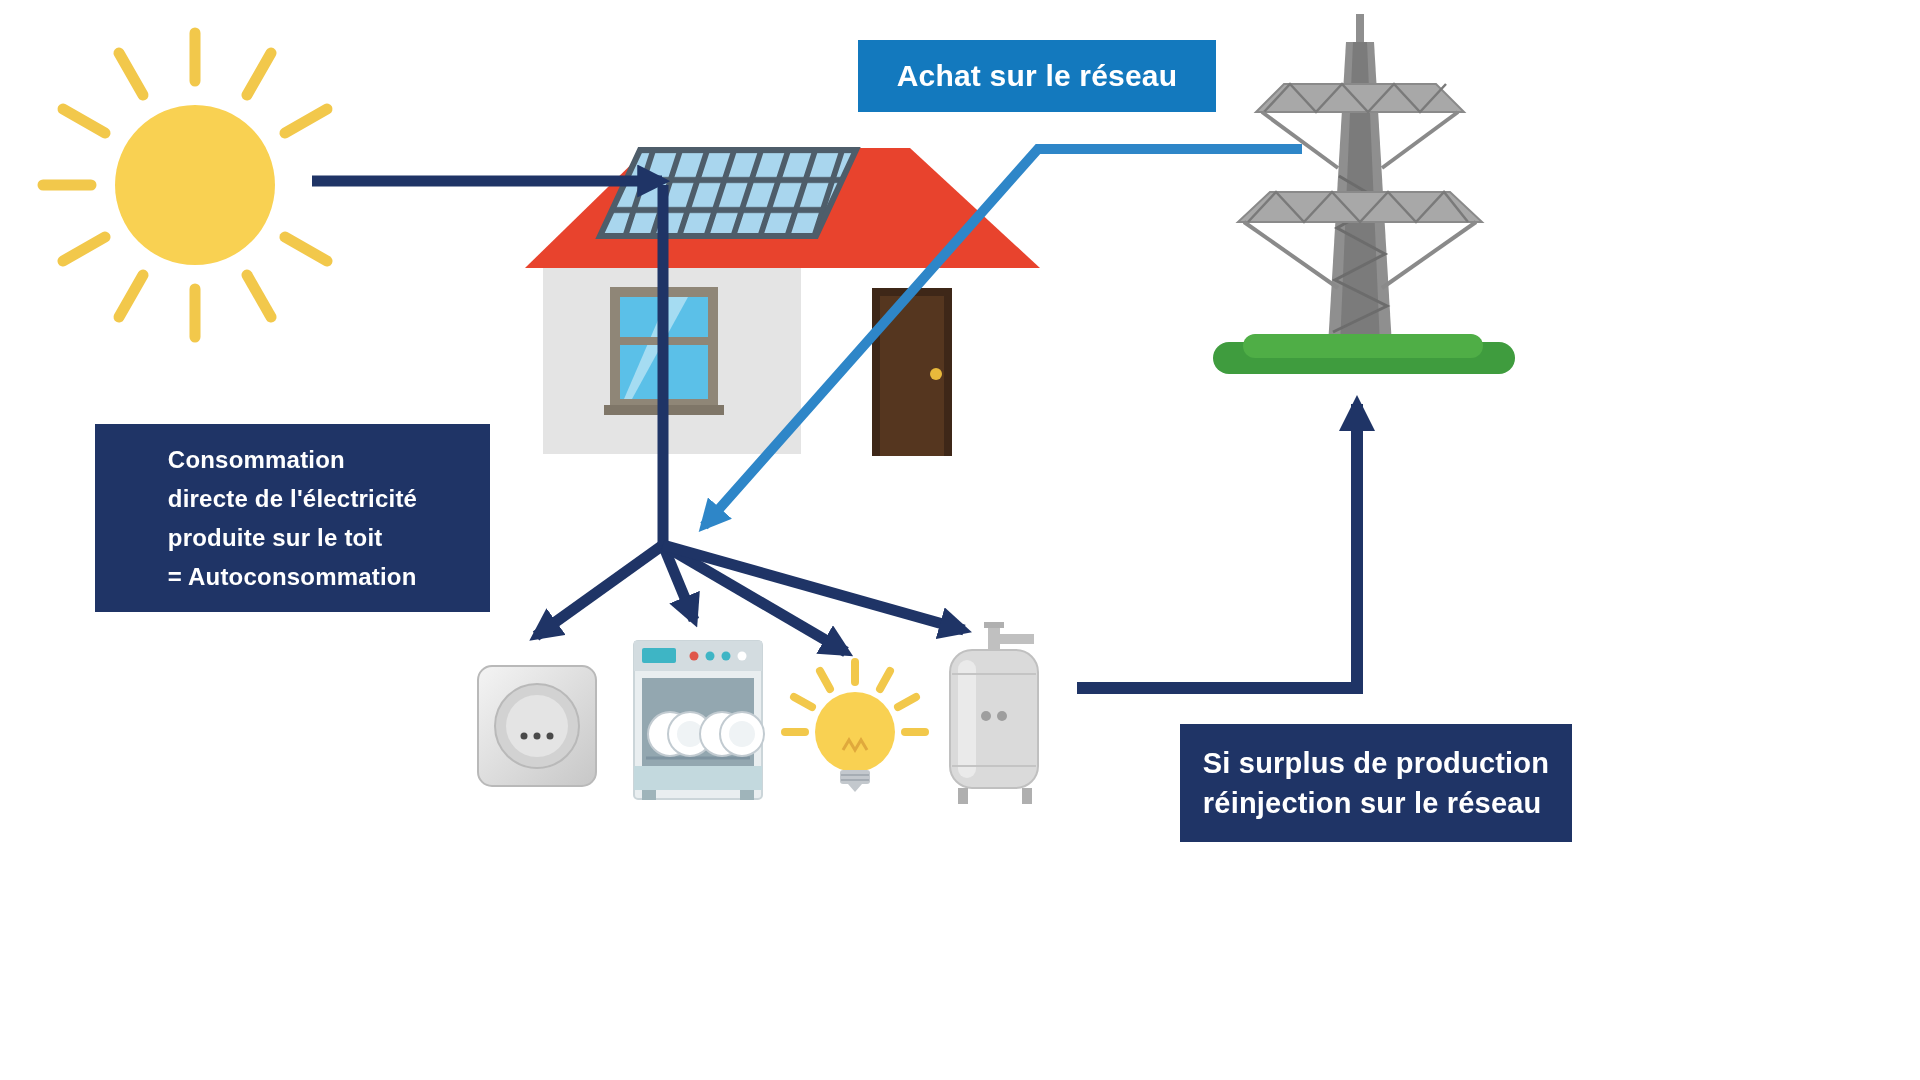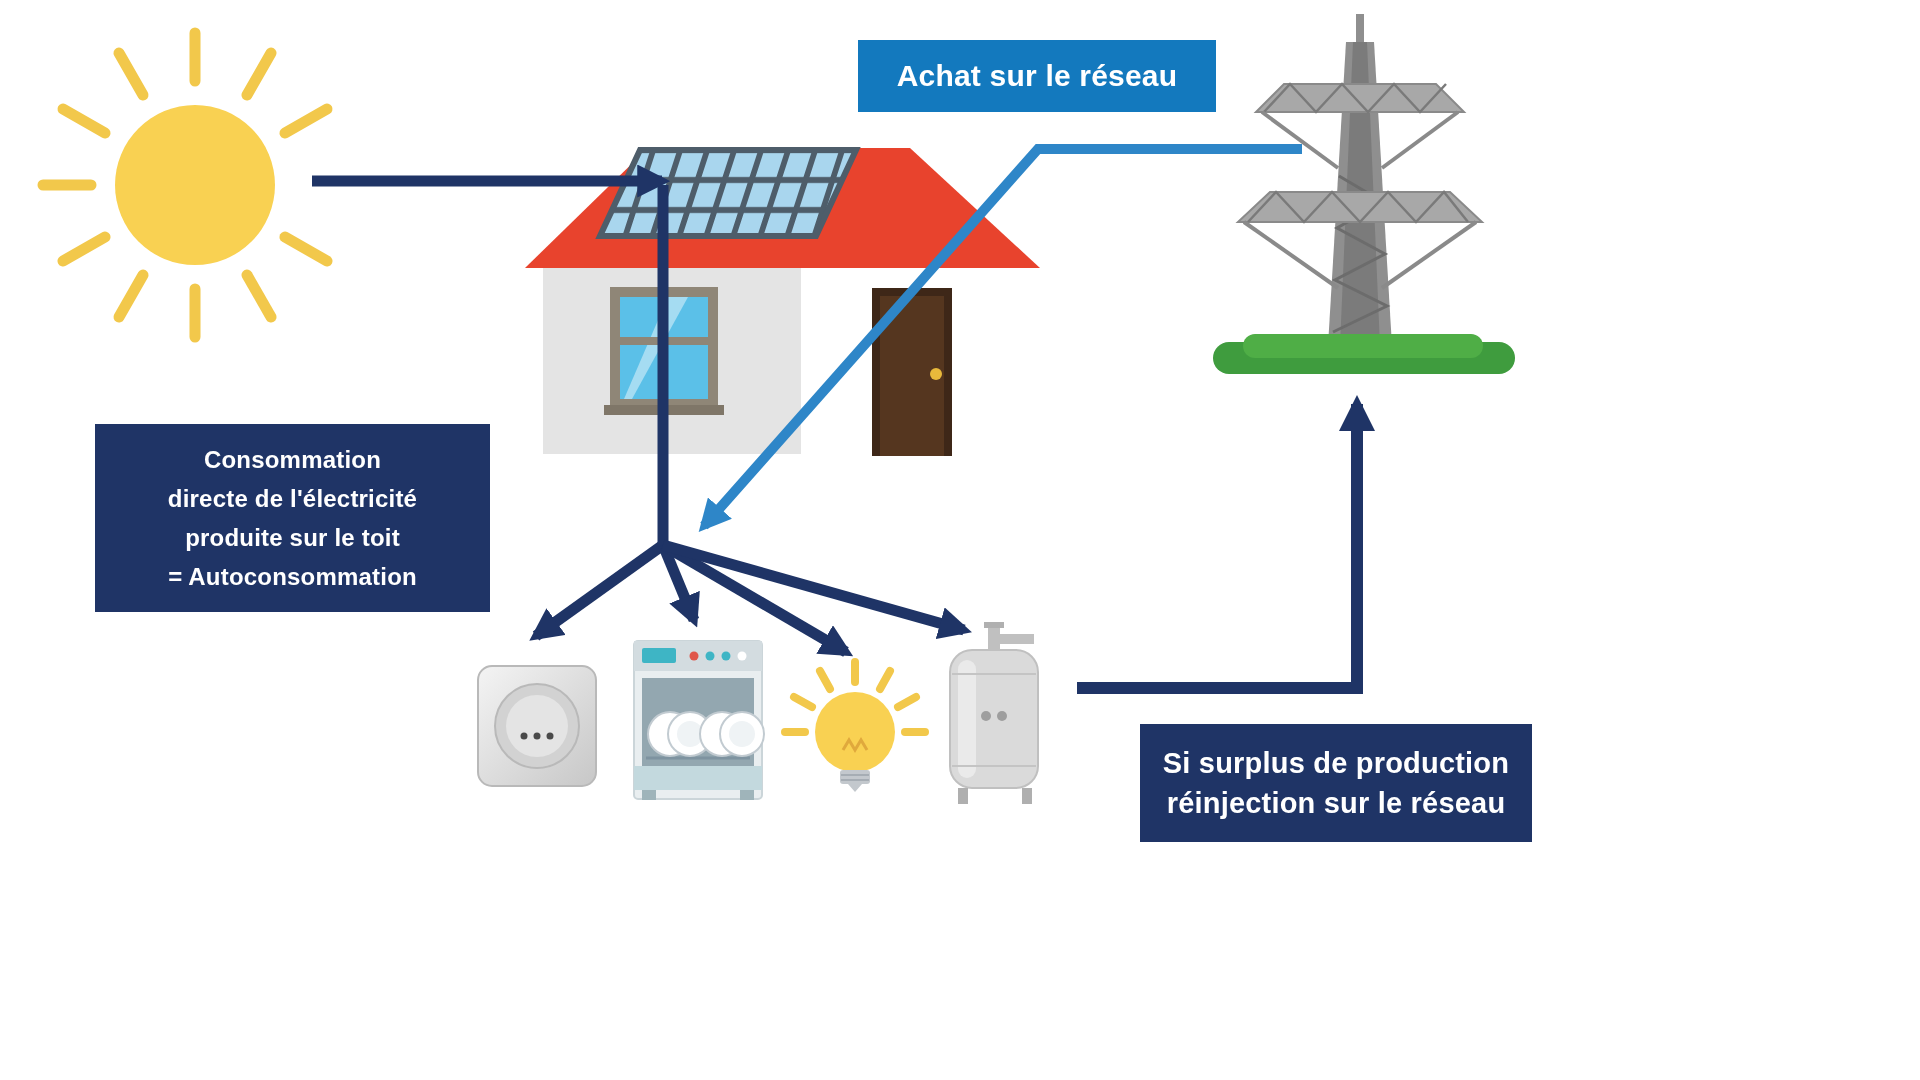--- a/index.html
+++ b/index.html
@@ -3,21 +3,21 @@
 <meta charset="utf-8">
 <style>
   html,body{margin:0;padding:0;}
   body{
     width:1920px;height:1080px;background:#ffffff;position:relative;overflow:hidden;
     font-family:"Liberation Sans",sans-serif;
   }
   .scene{position:absolute;left:0;top:0;width:1920px;height:1080px;}
   .label{
     position:absolute;display:flex;align-items:center;justify-content:center;
-    color:#ffffff;font-weight:700;text-align:center;white-space:pre-line;
+    color:#ffffff;font-weight:700;white-space:pre-line;
     padding:0 8px;box-sizing:border-box;letter-spacing:.2px;
   }
   #label-achat{left:858px;top:40px;width:358px;height:72px;font-size:30px;background:#1379BE;}
   #label-auto{left:95px;top:424px;width:395px;height:188px;font-size:24px;line-height:39px;background:#1F3466;}
   #label-surplus{left:1140px;top:724px;width:392px;height:118px;font-size:29px;line-height:40px;background:#1F3466;}
 </style>
 </head>
 <body>
 
 <svg class="scene" viewBox="0 0 1920 1080" xmlns="http://www.w3.org/2000/svg">
@@ -173,14 +173,14 @@
   <path d="M1302,149 H1038 L704,526" fill="none" stroke="#2E86C8" stroke-width="10" stroke-linejoin="miter" marker-end="url(#ah-blue)"></path>
 </svg>
 
 <div class="label" id="label-achat" style="background-color: rgb(19, 121, 190);">Achat sur le réseau</div>
 
 <div class="label" id="label-auto" style="background-color: rgb(31, 52, 102);">Consommation
 directe de l'électricité
 produite sur le toit
 = Autoconsommation</div>
 
-<div class="label" id="label-surplus" style="background-color: rgb(31, 52, 102);">Si surplus de production
+<div class="label" id="label-surplus" style="background-color: rgb(31, 52, 102); margin-left: 40px;">Si surplus de production
 réinjection sur le réseau</div>
 
 </body></html>

